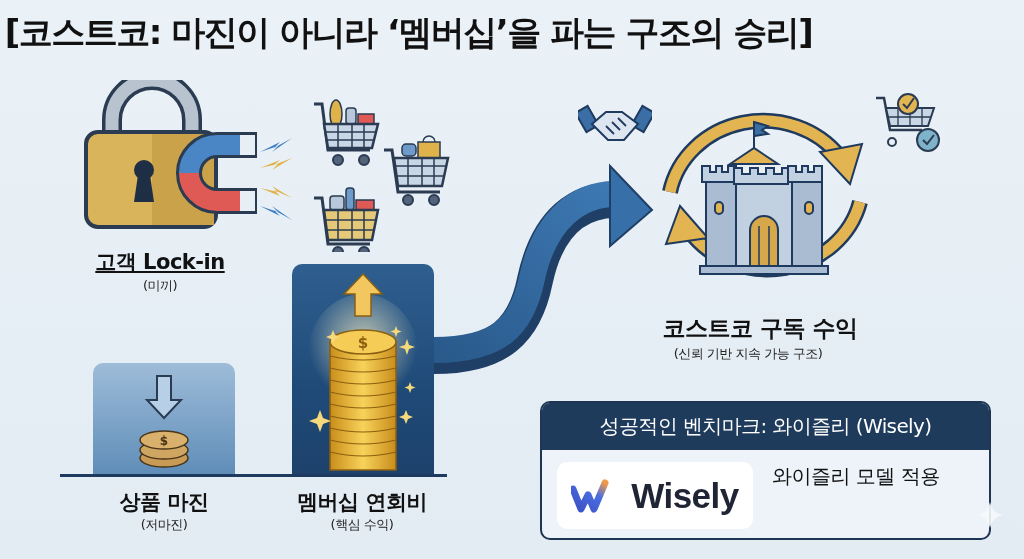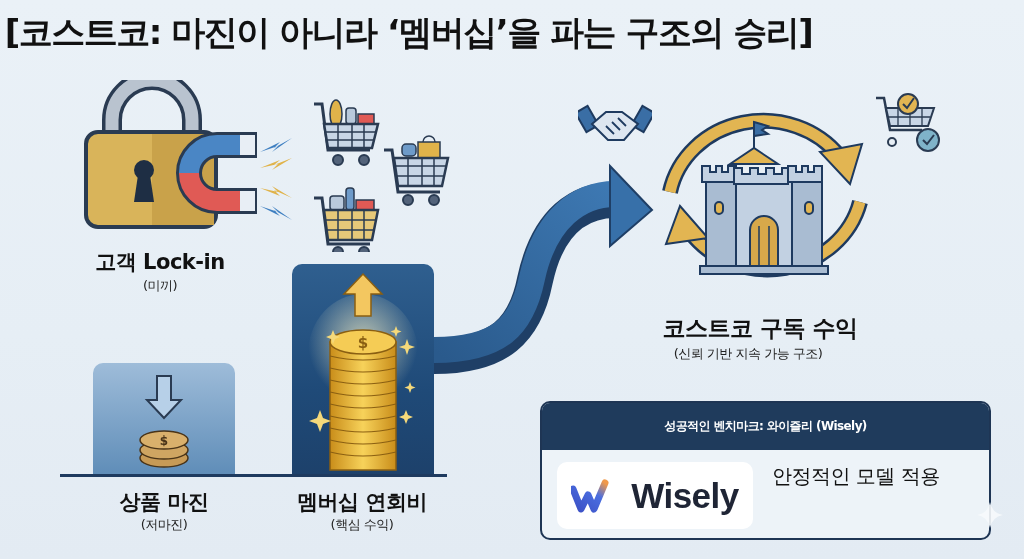--- a/index.html
+++ b/index.html
@@ -30,21 +30,21 @@
   }
   .baseline { left: 60px; top: 474px; width: 387px; height: 3px; background: #1e3a5f; }
 
   .bench-box {
     left: 540px; top: 401px; width: 451px; height: 139px;
     border: 2px solid #1e3554; border-radius: 10px; overflow: hidden;
     background: #edf3f8;
   }
   .bench-head {
     height: 47px; background: #1f3b5c; color: #fff;
-    font-weight: bold; font-size: 12px; text-align: center; line-height: 47px;
+    font-weight: normal; font-size: 20px; text-align: center; line-height: 47px;
     letter-spacing: -0.6px;
   }
   .logo-card {
     position: absolute; left: 15px; top: 59px; width: 196px; height: 67px;
     background: #fff; border-radius: 10px;
     display: flex; align-items: center; justify-content: center; gap: 20px;
   }
   .logo-text { font-size: 35px; font-weight: bold; color: #1f2535; letter-spacing: -0.5px; font-family: "Liberation Sans", sans-serif; }
   .bench-desc {
     position: absolute; left: 230px; top: 58px; width: 210px;
@@ -108,21 +108,21 @@
     <rect x="46" y="8" width="8" height="22" rx="3" fill="#6e9bc9" stroke="#2a3b52" stroke-width="1.5"></rect>
     <rect x="56" y="20" width="18" height="10" fill="#e05a55" stroke="#2a3b52" stroke-width="1.5"></rect>
     <path d="M14 18 L22 18 L28 64 L70 64" fill="none" stroke="#2a3b52" stroke-width="3"></path>
     <path d="M24 30 H78 L72 60 H28 Z" fill="#e6c879" stroke="#2a3b52" stroke-width="2.5"></path>
     <path d="M24 40 H76 M26 50 H74 M38 30 V60 M52 30 V60 M64 30 V60" stroke="#2a3b52" stroke-width="1.5"></path>
     <circle cx="38" cy="72" r="5" fill="#53637a" stroke="#2a3b52" stroke-width="2"></circle>
     <circle cx="64" cy="72" r="5" fill="#53637a" stroke="#2a3b52" stroke-width="2"></circle>
   </g>
 </svg>
 
-<div class="abs label-main" style="left:60px;top:248px;width:200px;">고객 Lock-in</div>
+<div class="abs label-main" style="left:60px;top:248px;width:200px;text-decoration:underline;">고객 Lock-in</div>
 <div class="abs label-sub" style="left:60px;top:277px;width:200px;">(미끼)</div>
 
 <div class="abs panel-low"></div>
 <svg class="abs" style="left:135px;top:374px;" width="60" height="100" viewBox="0 0 60 100">
   <path d="M22 2 H36 V26 H46 L29 44 L12 26 H22 Z" fill="#b7d0e8" stroke="#2a3b52" stroke-width="2"></path>
   <g>
     <ellipse cx="29" cy="84" rx="24" ry="9" fill="#c79a56" stroke="#4a3418" stroke-width="1.5"></ellipse>
     <ellipse cx="29" cy="76" rx="24" ry="9" fill="#cfa562" stroke="#4a3418" stroke-width="1.5"></ellipse>
     <ellipse cx="29" cy="66" rx="24" ry="9" fill="#d9b06c" stroke="#4a3418" stroke-width="1.5"></ellipse>
     <text x="29" y="71" font-size="12" font-weight="bold" text-anchor="middle" fill="#4a3418" font-family="DejaVu Sans, sans-serif">$</text>
@@ -246,19 +246,19 @@
           <stop offset="0%" stop-color="#3b4fc4"></stop>
           <stop offset="65%" stop-color="#4a6ee0"></stop>
           <stop offset="100%" stop-color="#f0994a"></stop>
         </linearGradient>
       </defs>
       <path d="M2 10 L10 30 L17 16 L23 30 L34 4" fill="none" stroke="url(#wg)" stroke-width="7" stroke-linecap="round" stroke-linejoin="round"></path>
     </svg>
     <span class="logo-text">Wisely</span>
   </div>
   <div class="bench-desc">
-    <div>안정적인 모델 적용</div>
+    <div>와이즐리 모델 적용</div>
   </div>
 </div>
 
 <svg class="abs" style="left:975px;top:500px;" width="30" height="30" viewBox="0 0 30 30">
   <path d="M15 2 Q17 13 28 15 Q17 17 15 28 Q13 17 2 15 Q13 13 15 2 Z" fill="#f6f9fc" opacity="0.9"></path>
 </svg>
 
 </body></html>

